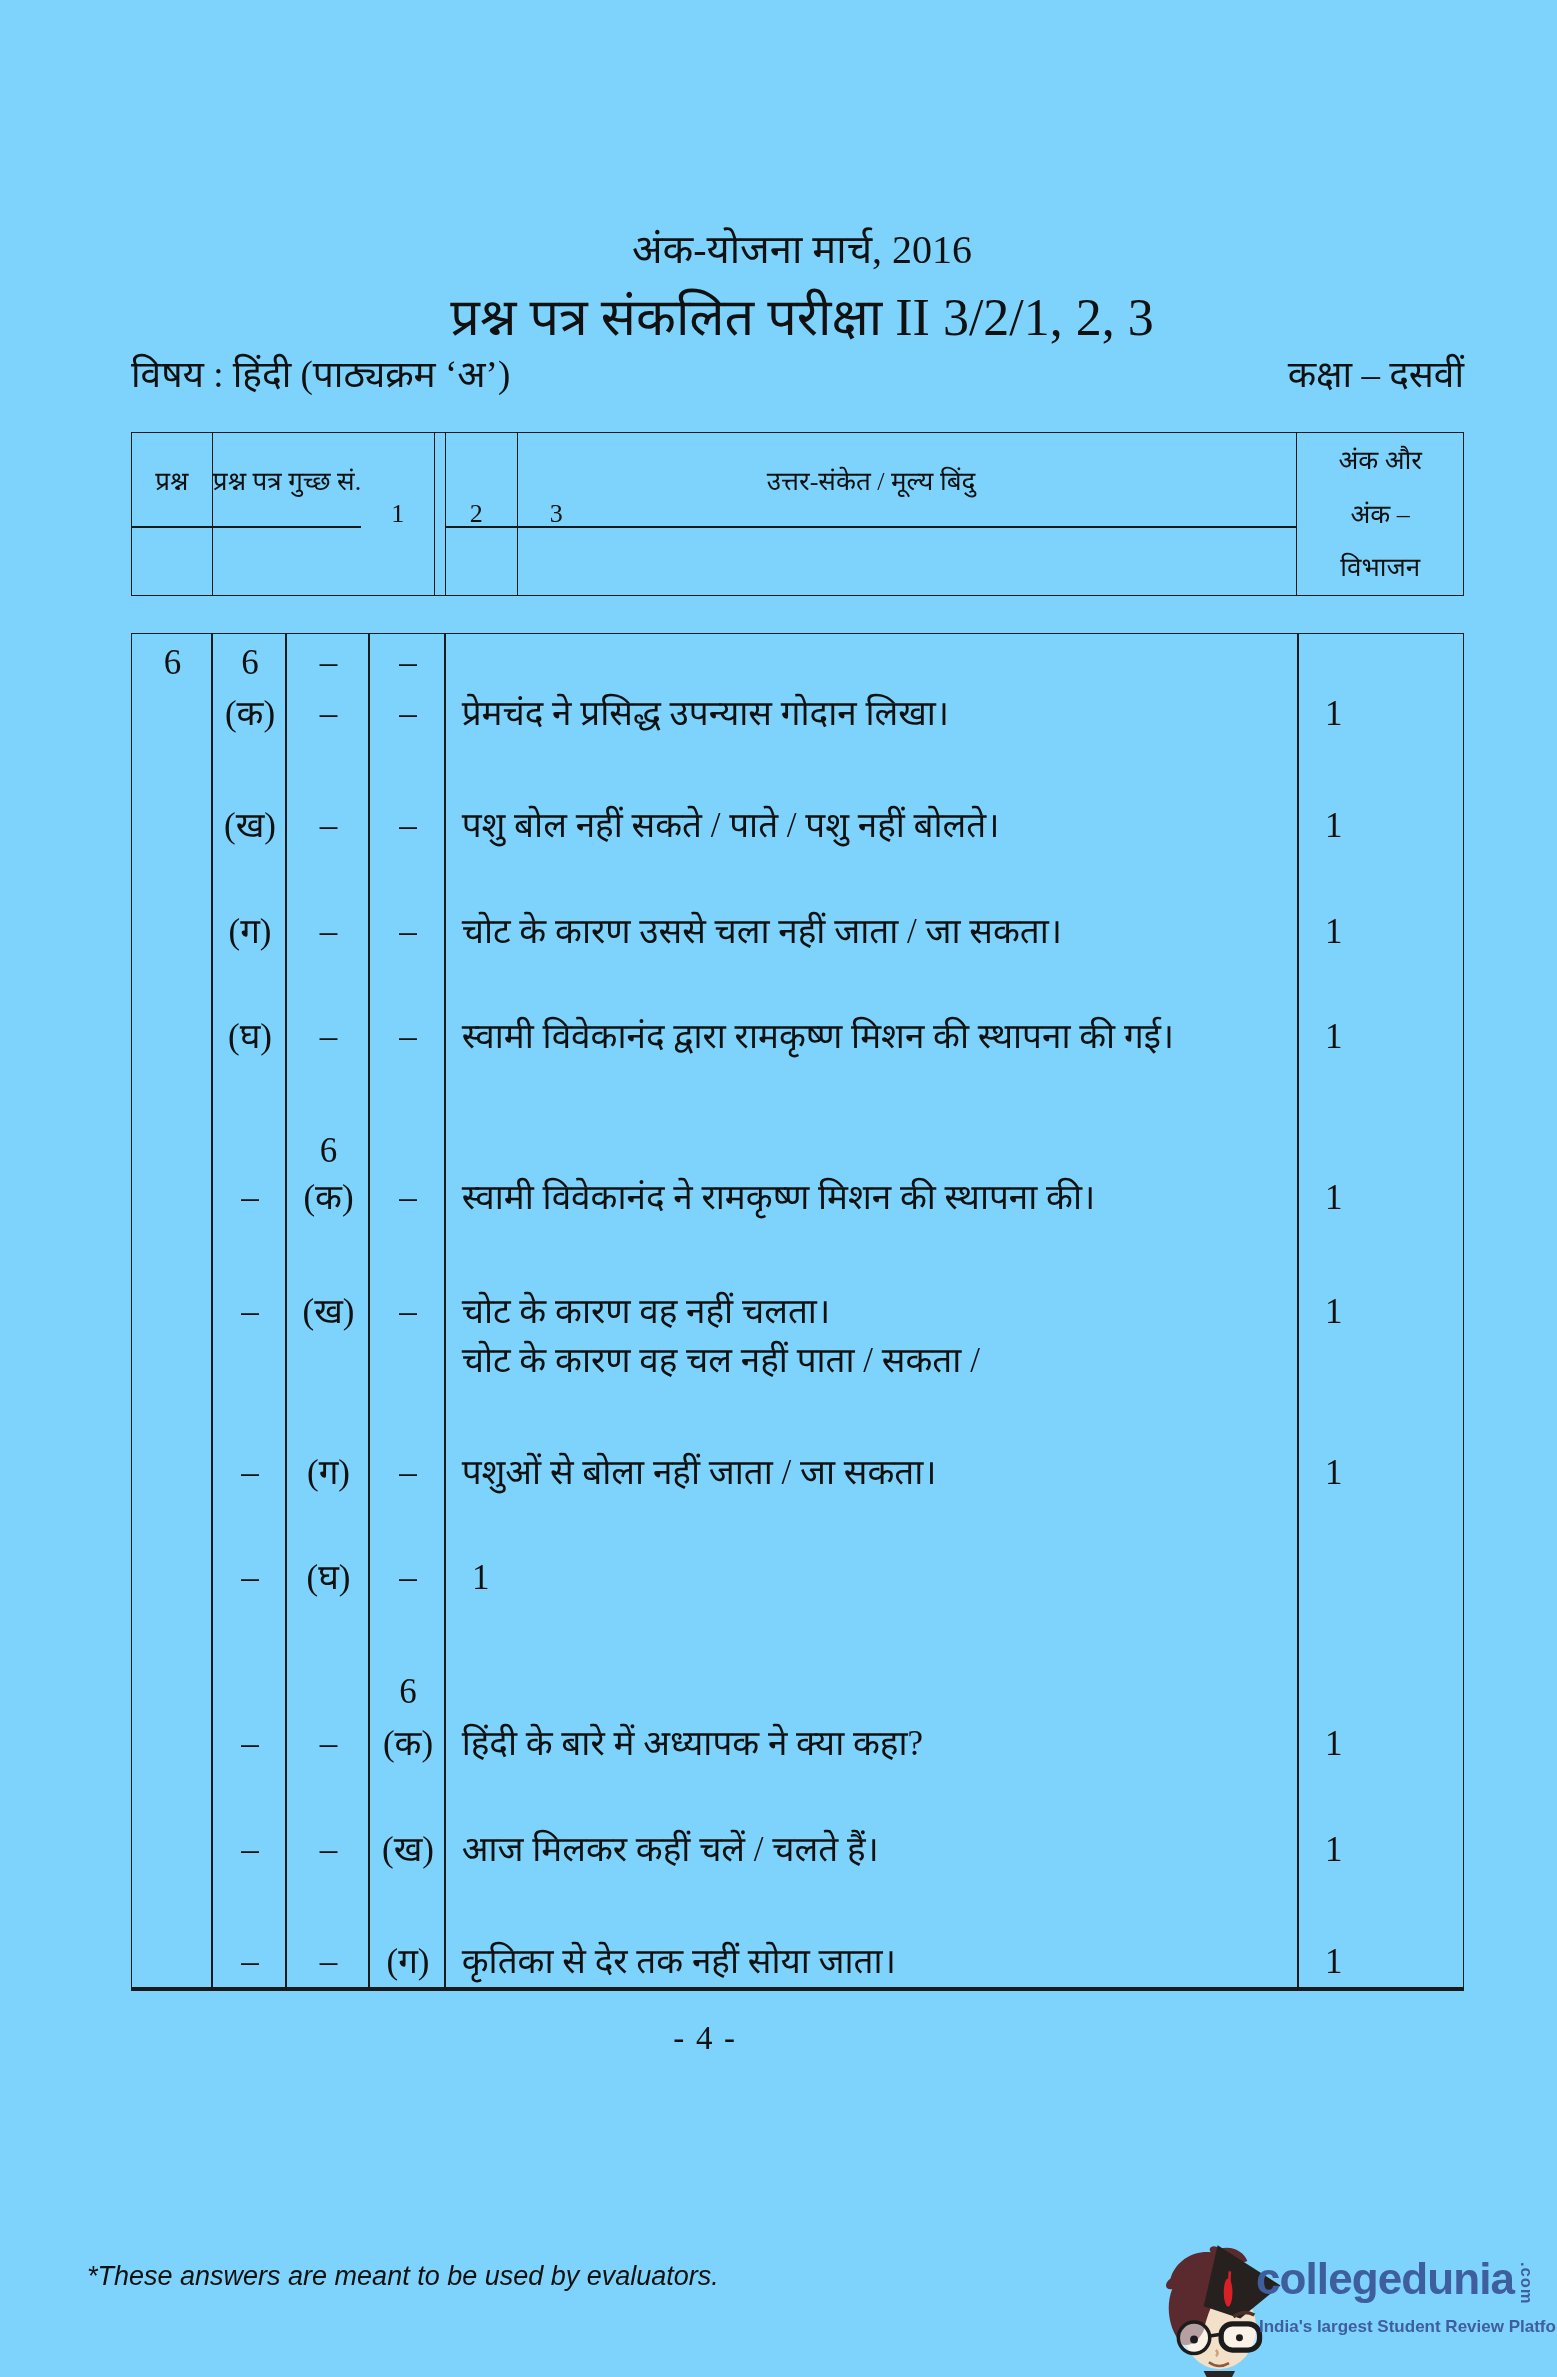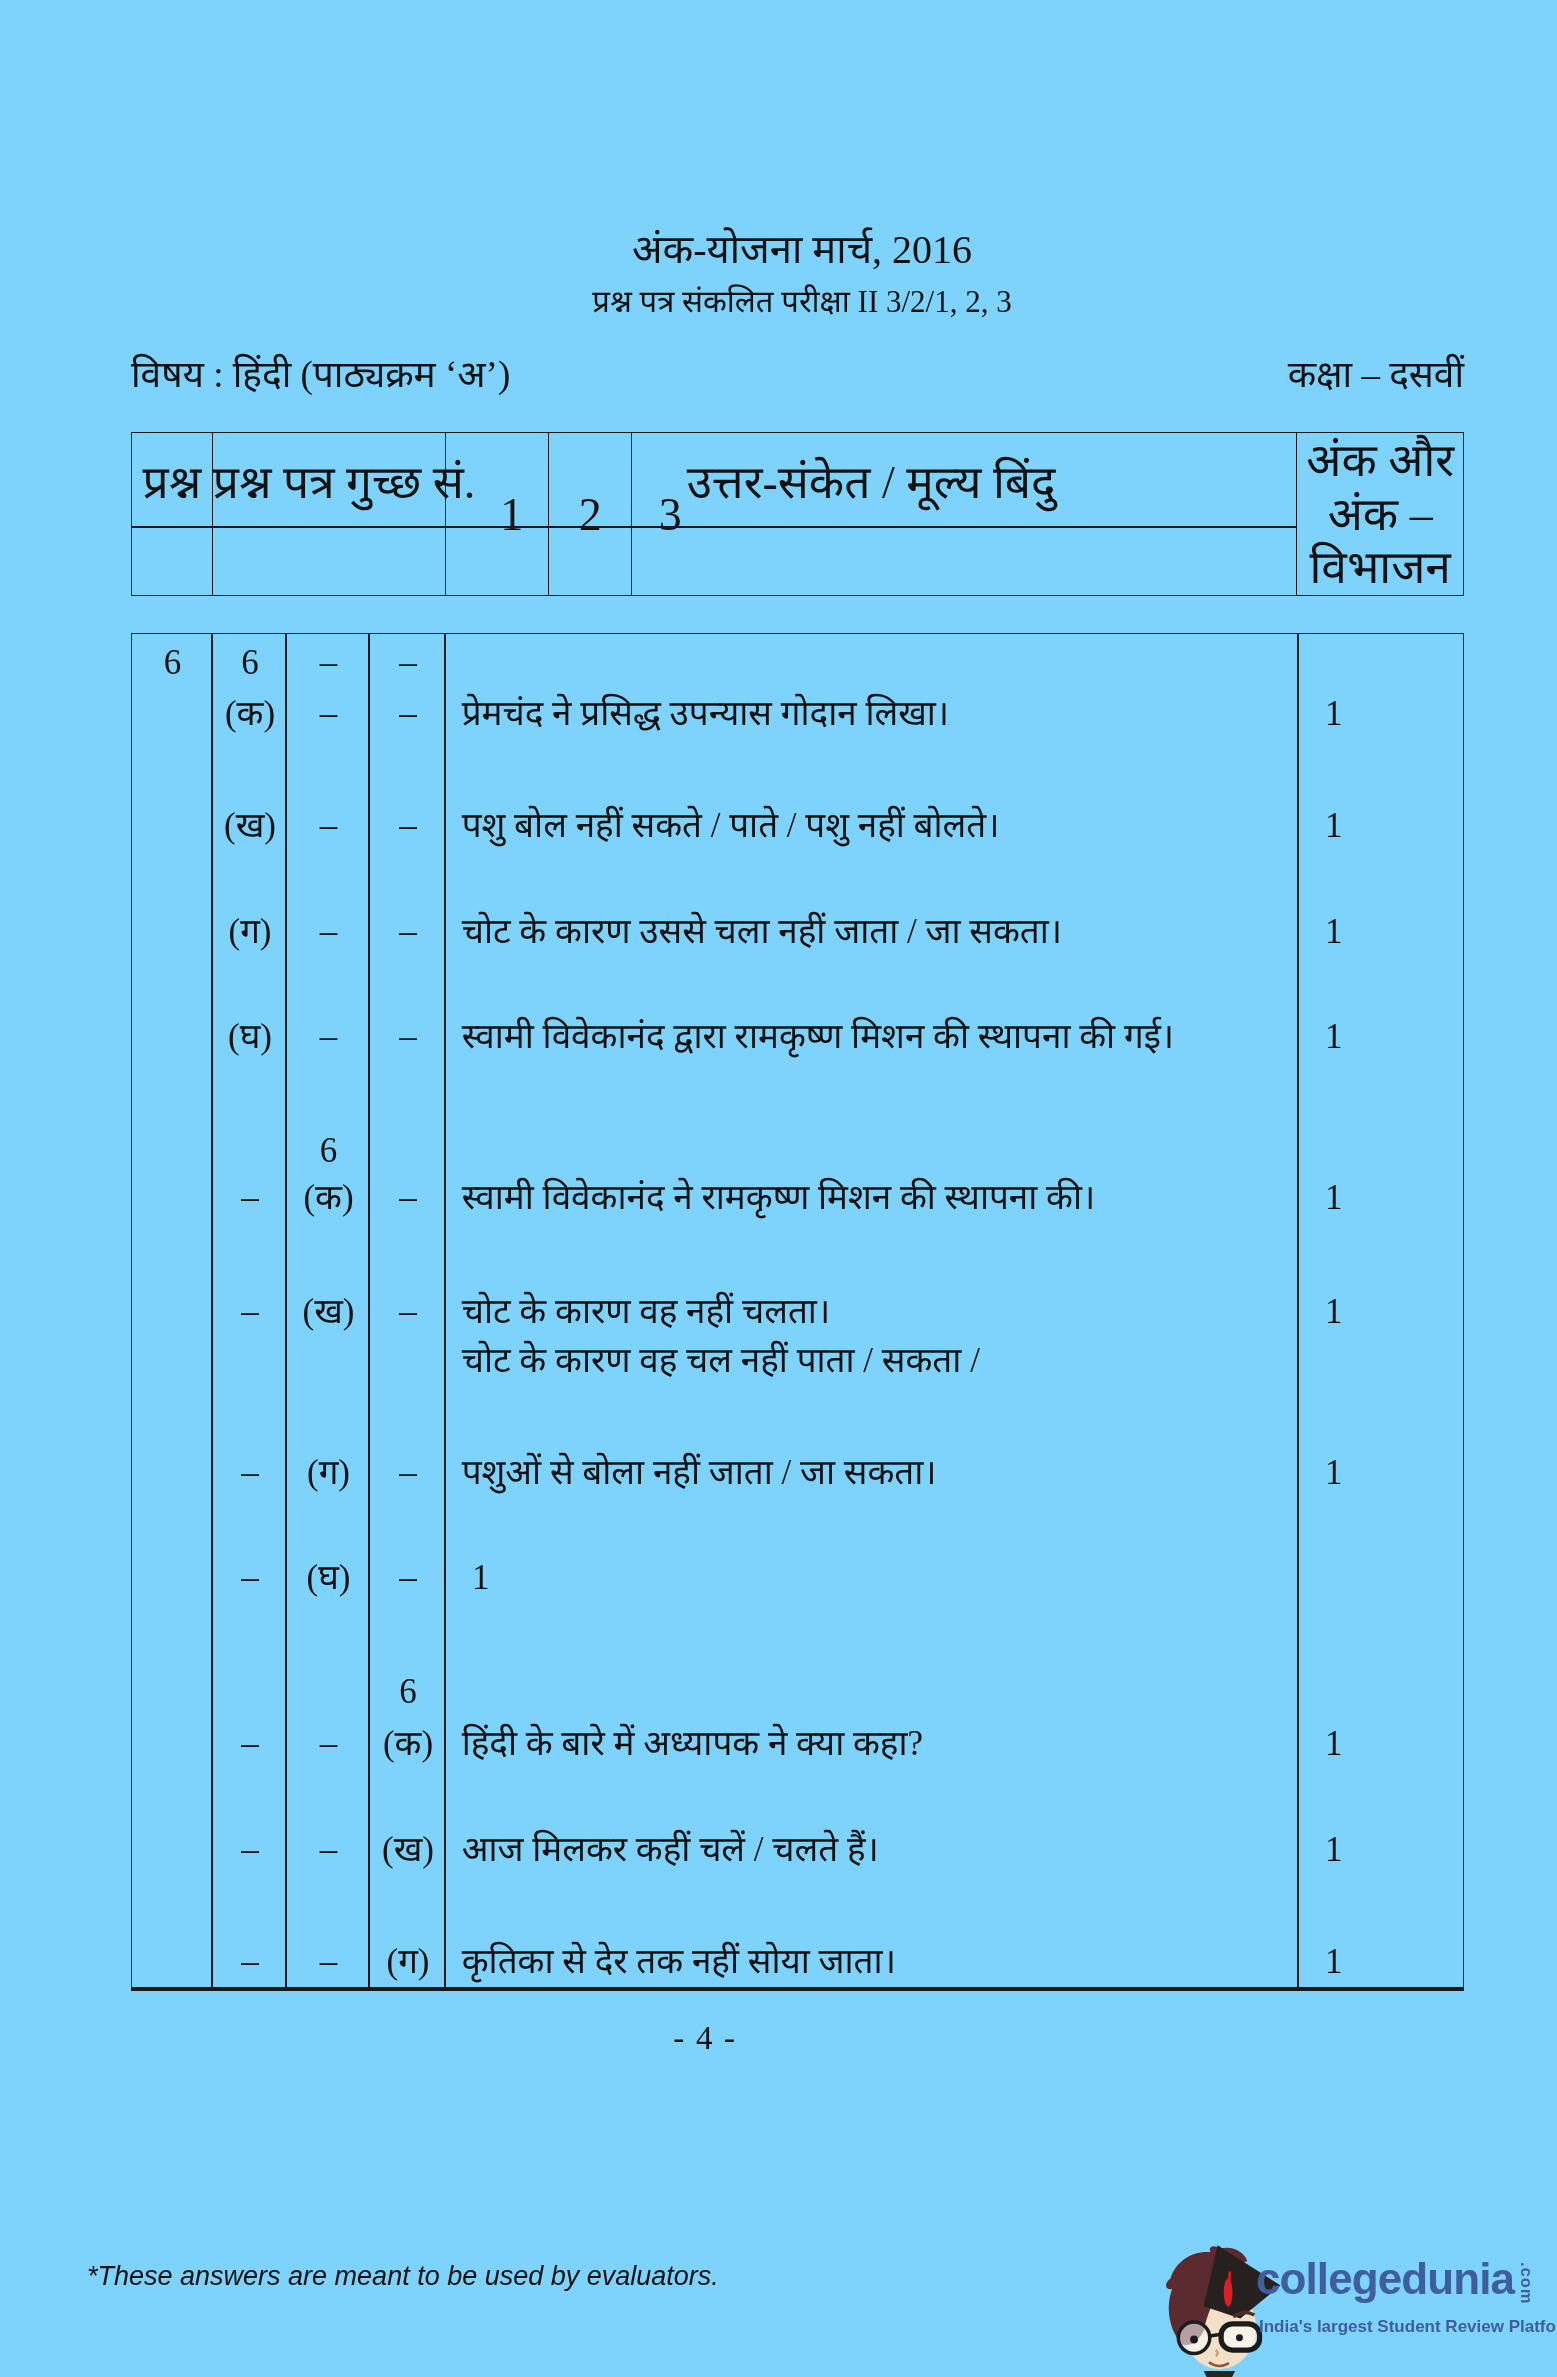--- a/index.html
+++ b/index.html
@@ -10,32 +10,32 @@
     font-family:"Liberation Serif", serif;
     color:#111;
     overflow:hidden;
   }
   .title1{
     position:absolute;left:802px;top:220px;transform:translateX(-50%);
     font-size:40px;white-space:nowrap;
   }
   .title2{
     position:absolute;left:802px;top:279px;transform:translateX(-50%);
-    font-size:31px;white-space:nowrap;
+    font-size:52px;white-space:nowrap;
   }
   .subjectline{
     position:absolute;left:131px;top:347px;width:1333px;
     display:flex;justify-content:space-between;
     font-size:37px;white-space:nowrap;
   }
   
   .htable{
     position:absolute;left:131px;top:432px;width:1333px;height:164px;
     border:1.7px solid #1a1a1a;box-sizing:border-box;
-    display:flex;font-size:46px;justify-content:space-between;
+    display:flex;font-size:26px;justify-content:space-between;
   }
   .hcol{box-sizing:border-box;height:100%;}
   .hq{width:81px;border-right:1.7px solid #1a1a1a;}
   .hgroup{width:233px;border-right:1.7px solid #1a1a1a;display:flex;flex-direction:row;}
   .hans{width:853px;border-right:1.7px solid #1a1a1a;}
   .hmarks{width:166px;display:flex;flex-direction:column;justify-content:space-evenly;text-align:center;}
   .htop{height:95px;border-bottom:2.6px solid #1a1a1a;display:flex;align-items:center;justify-content:center;box-sizing:border-box;white-space:nowrap;}
   .hbottom{flex:1;display:flex;}
   .hsub{box-sizing:border-box;display:flex;align-items:center;justify-content:center;}
   .hsub1{width:74px;border-right:1.7px solid #1a1a1a;}

